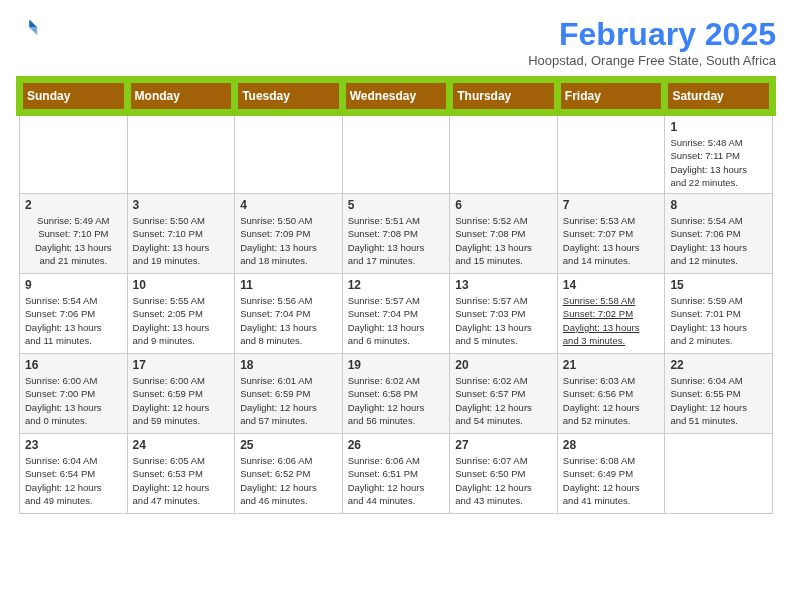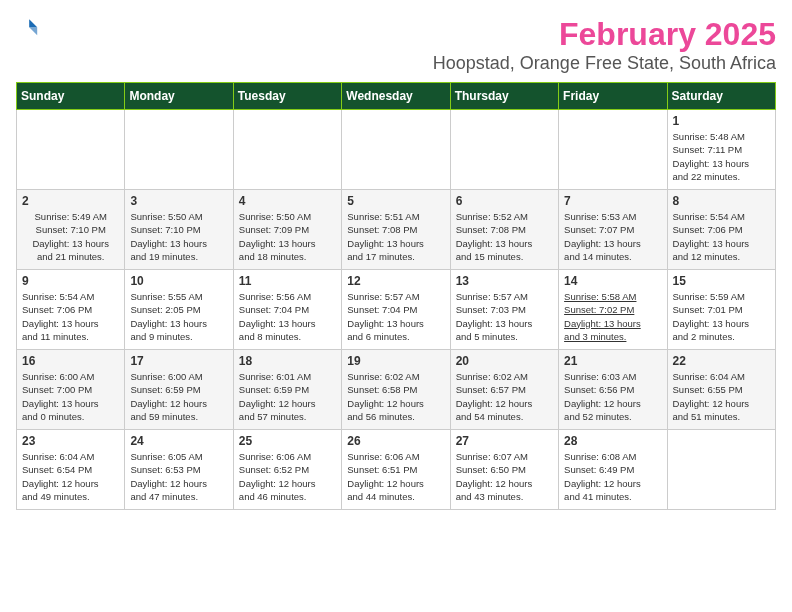--- a/index.html
+++ b/index.html
@@ -31,39 +31,39 @@
       width: 24px;
       height: 24px;
       margin-left: 2px;
     }
     .title-block {
       text-align: right;
     }
     .month-title {
       font-size: 32px;
       font-weight: bold;
-      color: #ec4899;
+      color: #3b82f6;
     }
     .location {
-      font-size: 18px;
+      font-size: 13px;
       color: #555;
     }
     .calendar {
       width: 100%;
       border-collapse: collapse;
       border: 1px solid #ccc;
     }
     .calendar th {
-      background: #14532d;
+      background: #a16207;
       color: #fff;
       font-size: 12px;
       font-weight: bold;
       padding: 6px 4px;
       text-align: left;
-      border: 1px solid #84cc16;
+      border: 7px solid #84cc16;
     }
     .calendar td {
       vertical-align: top;
       padding: 4px 5px;
       border: 1px solid #ccc;
       font-size: 10px;
       color: #333;
       width: calc(100% / 7);
       height: 80px;
       background: #fff;

